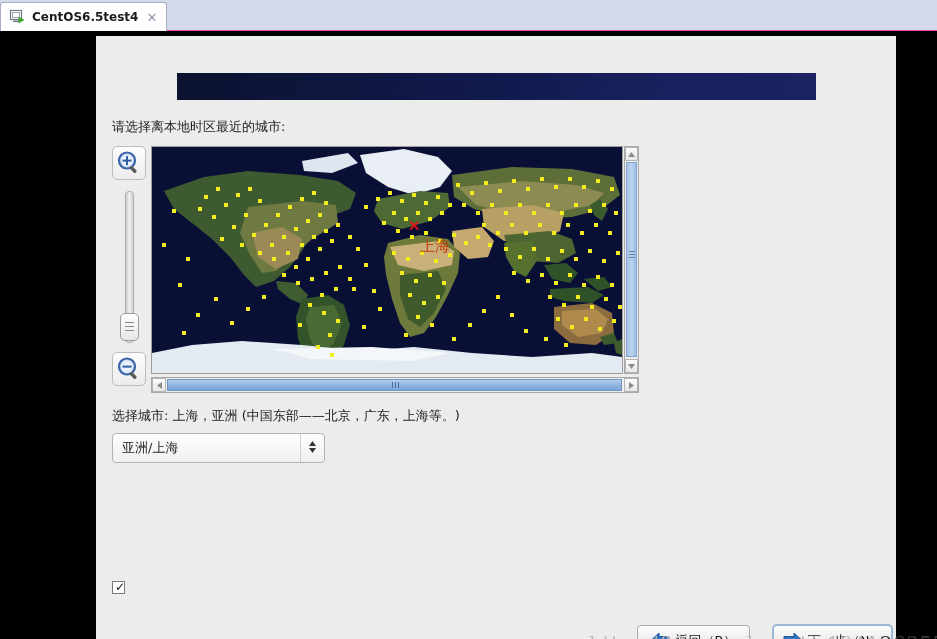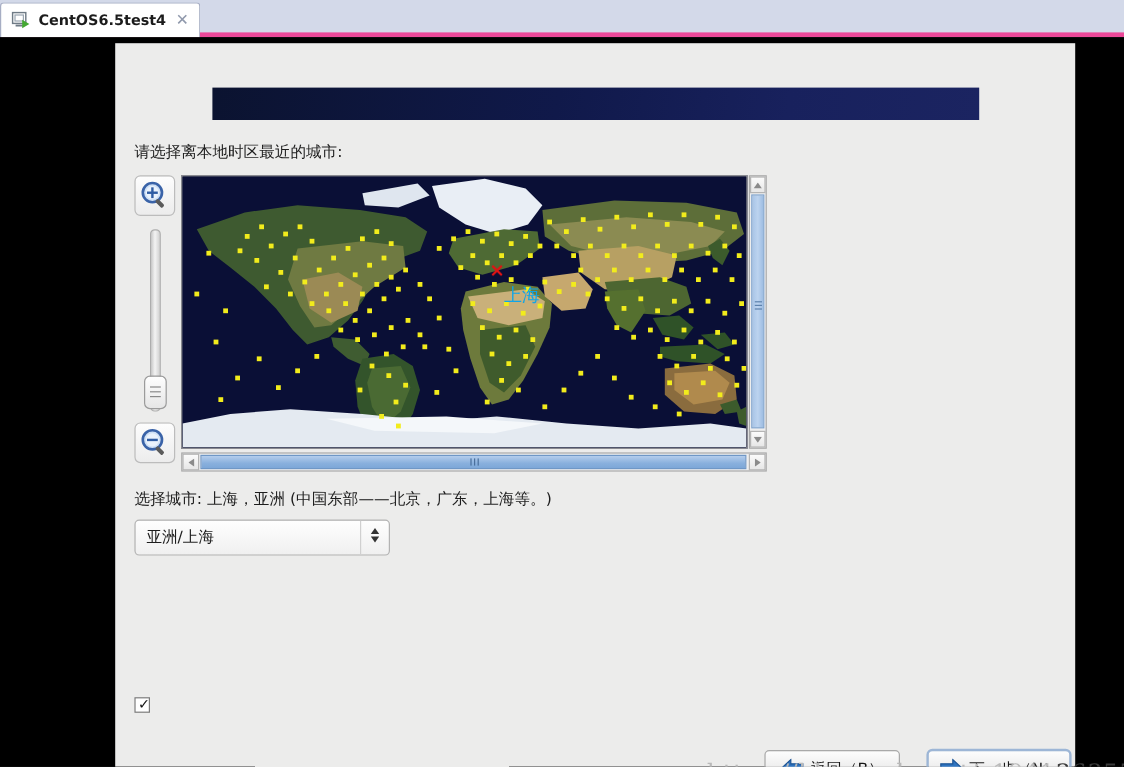--- a/index.html
+++ b/index.html
@@ -14,21 +14,21 @@
     font-family: "DejaVu Sans", "Liberation Sans", sans-serif;
     position: relative;
   }
 
   
   #tabbar {
     position: absolute;
     left: 0; top: 0;
     width: 937px; height: 31px;
     background: #d3d9e9;
-    border-bottom: 4px solid #ec4899;
+    border-bottom: 1px solid #ec4899;
     box-sizing: border-box;
     text-align: center;
   }
   #tab {
     position: absolute;
     left: 0; top: 2px;
     height: 29px;
     display: flex;
     align-items: center;
     gap: 6px;
@@ -162,21 +162,21 @@
   #marker {
     position: absolute;
     color: #e01414;
     font-size: 15px;
     font-weight: bold;
     line-height: 1;
     text-shadow: 0 0 1px #e01414;
   }
   #citylabel {
     position: absolute;
-    color: #0ea5e9;
+    color: #c2410c;
     font-size: 15px;
     line-height: 1;
     white-space: nowrap;
   }
 
   
   #vscroll {
     position: absolute;
     left: 512px; top: 0;
     width: 15px; height: 228px;

